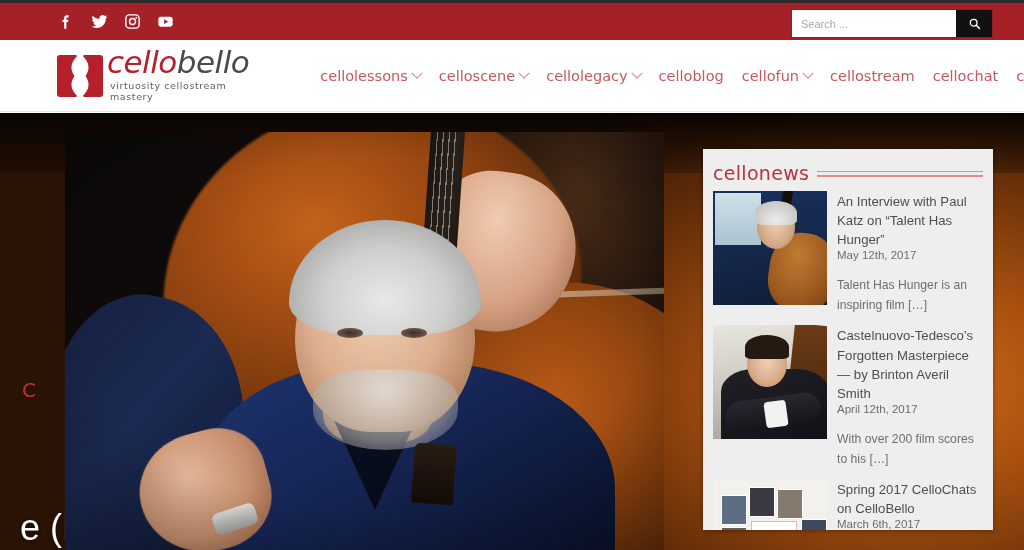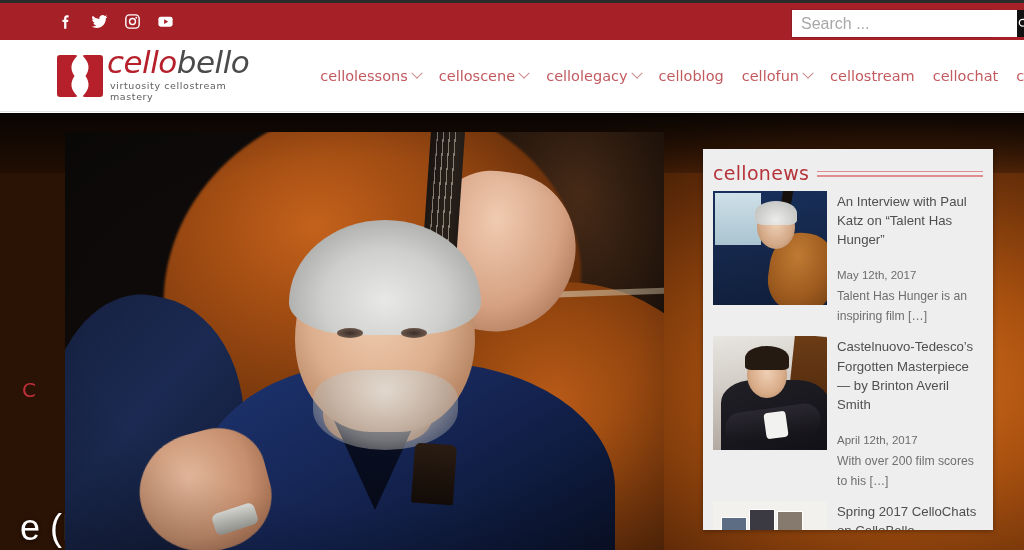--- a/index.html
+++ b/index.html
@@ -32,21 +32,21 @@
 
   .searchwrap {
     position: absolute; right: 32px; top: 7px;
     width: 200px; height: 27px;
     display: flex;
     box-shadow: 0 0 0 1px rgba(0,0,0,0.12);
   }
   .searchwrap input {
     flex: 1; height: 27px; border: none; outline: none;
     background: #fff; color:#555;
-    font-size: 16px; padding: 0 9px;
+    font-size: 11px; padding: 0 9px;
     font-family: "Liberation Sans", sans-serif;
   }
   .searchwrap input::placeholder { color:#a8a8a8; }
   .searchbtn {
     width: 36px; height: 27px; background:#111;
     display:flex; align-items:center; justify-content:center; cursor:pointer;
   }
 
   
   .header {
@@ -264,25 +264,25 @@
   .news-thumb {
     width:114px; height:114px; flex:0 0 114px;
     background:#c9c9c9; overflow:hidden; position:relative;
   }
   .news-body { flex:1; min-width:0; padding-top:1px; }
   .news-title {
     color:#4f4f4f; font-size:13.2px; line-height:1.45;
     font-family:"Liberation Sans", sans-serif;
   }
   .news-date {
-    color:#6c6c6c; font-size:11.5px; margin-top:20px;
+    color:#6c6c6c; font-size:11.5px; margin-top:0;
     font-family:"Liberation Sans", sans-serif;
   }
   .news-excerpt {
-    color:#6f6f6f; font-size:12.2px; line-height:1.6; margin-top:6px;
+    color:#6f6f6f; font-size:12.2px; line-height:1.6; margin-top:15px;
     font-family:"Liberation Sans", sans-serif;
   }
 
   
   .t1 {
     background:
       radial-gradient(circle 26px at 52% 30%, #e8c3a4 0%, #caa183 60%, rgba(0,0,0,0) 70%),
       linear-gradient(170deg,#18305c 0%, #16294e 40%, #0f1d38 100%);
     position:absolute; inset:0;
   }

